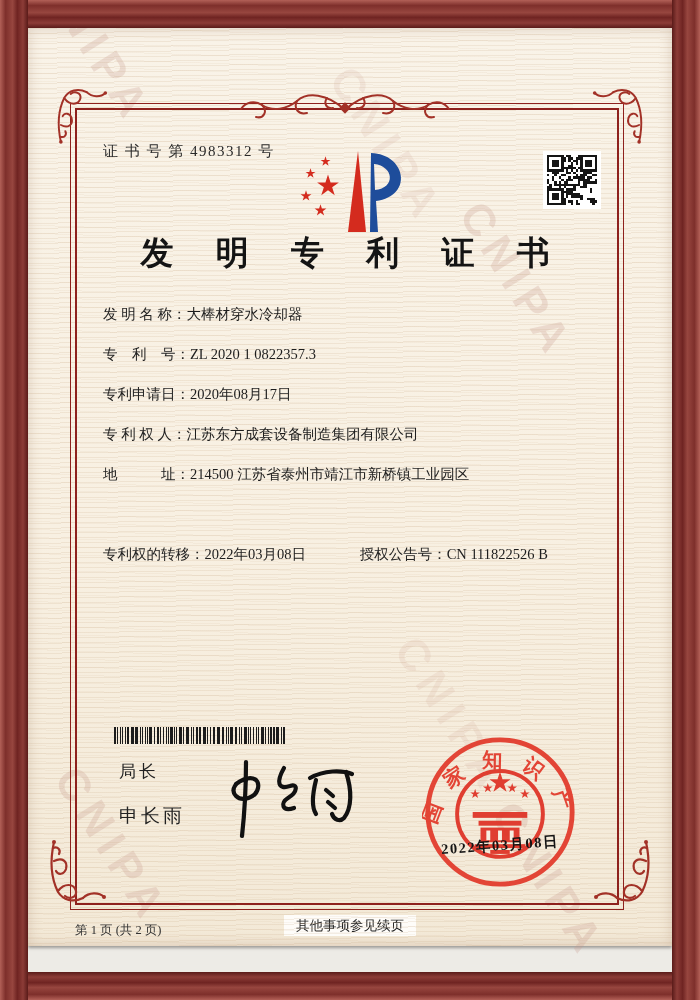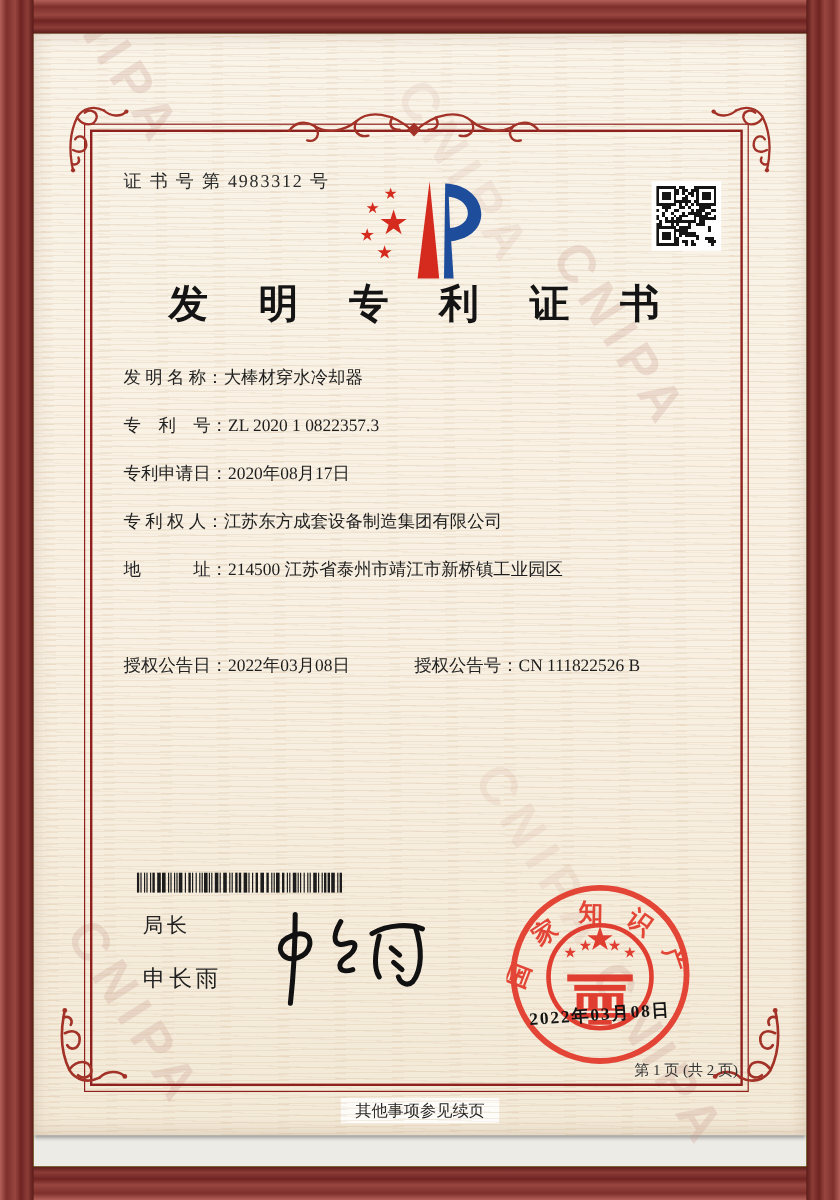--- a/index.html
+++ b/index.html
@@ -1,17 +1,17 @@
 <!DOCTYPE html>
 <html><head>
 <meta charset="utf-8">
 <style>
   html,body{margin:0;padding:0;background:#555;}
   .stage{position:relative;width:700px;height:1000px;margin:0 auto;overflow:hidden;
-         font-family:"Liberation Serif","DejaVu Serif",serif;background:#84cc16;}
+         font-family:"Liberation Serif","DejaVu Serif",serif;background:#bef264;}
   
   .frame-strip{position:absolute;z-index:6;}
   .f-top{left:0;top:0;width:700px;height:28px;
     background:linear-gradient(180deg,#b26057 0%,#7e2f2b 20%,#97463f 45%,#6f2422 62%,#8c3c37 82%,#5a1b19 100%);}
   .f-bottom{left:0;bottom:0;width:700px;height:28px;
     background:linear-gradient(0deg,#b26057 0%,#7e2f2b 20%,#97463f 45%,#6f2422 62%,#8c3c37 82%,#5a1b19 100%);}
   .f-left{left:0;top:0;width:28px;height:1000px;
     background:linear-gradient(90deg,#b26057 0%,#7e2f2b 20%,#97463f 45%,#6f2422 62%,#8c3c37 82%,#5a1b19 100%);}
   .f-right{right:0;top:0;width:28px;height:1000px;
     background:linear-gradient(270deg,#b26057 0%,#7e2f2b 20%,#97463f 45%,#6f2422 62%,#8c3c37 82%,#5a1b19 100%);}
@@ -53,21 +53,21 @@
   .barcode{position:absolute;left:86px;top:699px;width:172px;height:17px;}
   .barcode svg{width:100%;height:100%;display:block;}
   .sig-title{position:absolute;left:91px;top:732px;font-size:17px;letter-spacing:3px;
     font-family:"Liberation Sans","DejaVu Sans",sans-serif;color:#222;text-align:center;}
   .sig-name{position:absolute;left:91px;top:775px;font-size:19px;letter-spacing:3px;
     font-family:"Liberation Sans","DejaVu Sans",sans-serif;color:#222;}
   .signature{position:absolute;left:178px;top:728px;}
   .seal{position:absolute;left:394px;top:706px;width:156px;height:156px;z-index:5;opacity:.94;}
   .seal-date{position:absolute;left:392px;top:808px;width:160px;text-align:center;z-index:5;
     font-size:14.5px;font-weight:bold;letter-spacing:1.5px;color:#141414;transform:rotate(-4deg);}
-  .page-info{position:absolute;left:47px;top:856px;width:540px;text-align:right;font-size:12.5px;color:#333;}
+  .page-info{position:absolute;left:47px;top:894px;width:540px;text-align:left;font-size:12.5px;color:#333;}
   .footer-note{position:absolute;left:0;top:889px;width:644px;text-align:center;font-size:13.5px;color:#222;}
   .footer-note span{background:rgba(255,255,255,.85);padding:3px 12px;}
 </style>
 </head>
 <body>
 
 <div class="stage">
   <div class="mat"></div>
 
   <div class="paper">
@@ -397,21 +397,21 @@
         </div>
         <div class="frow">
           <span class="flabel">专 利 权 人：</span><span class="fvalue">江苏东方成套设备制造集团有限公司</span>
         </div>
         <div class="frow">
           <span class="flabel">地　　　址：</span><span class="fvalue">214500 江苏省泰州市靖江市新桥镇工业园区</span>
         </div>
       </div>
       <div class="grant-row">
         <span class="pair1">
-          <span class="flabel">授权公告日：</span><span class="fvalue">2022年03月08日</span>
+          <span class="flabel">专利权的转移：</span><span class="fvalue">2022年03月08日</span>
         </span>
         <span class="pair2">
           <span class="flabel">授权公告号：</span><span class="fvalue">CN 111822526 B</span>
         </span>
       </div>
 
       <div class="paras">
       </div>
 
       <div class="barcode">

